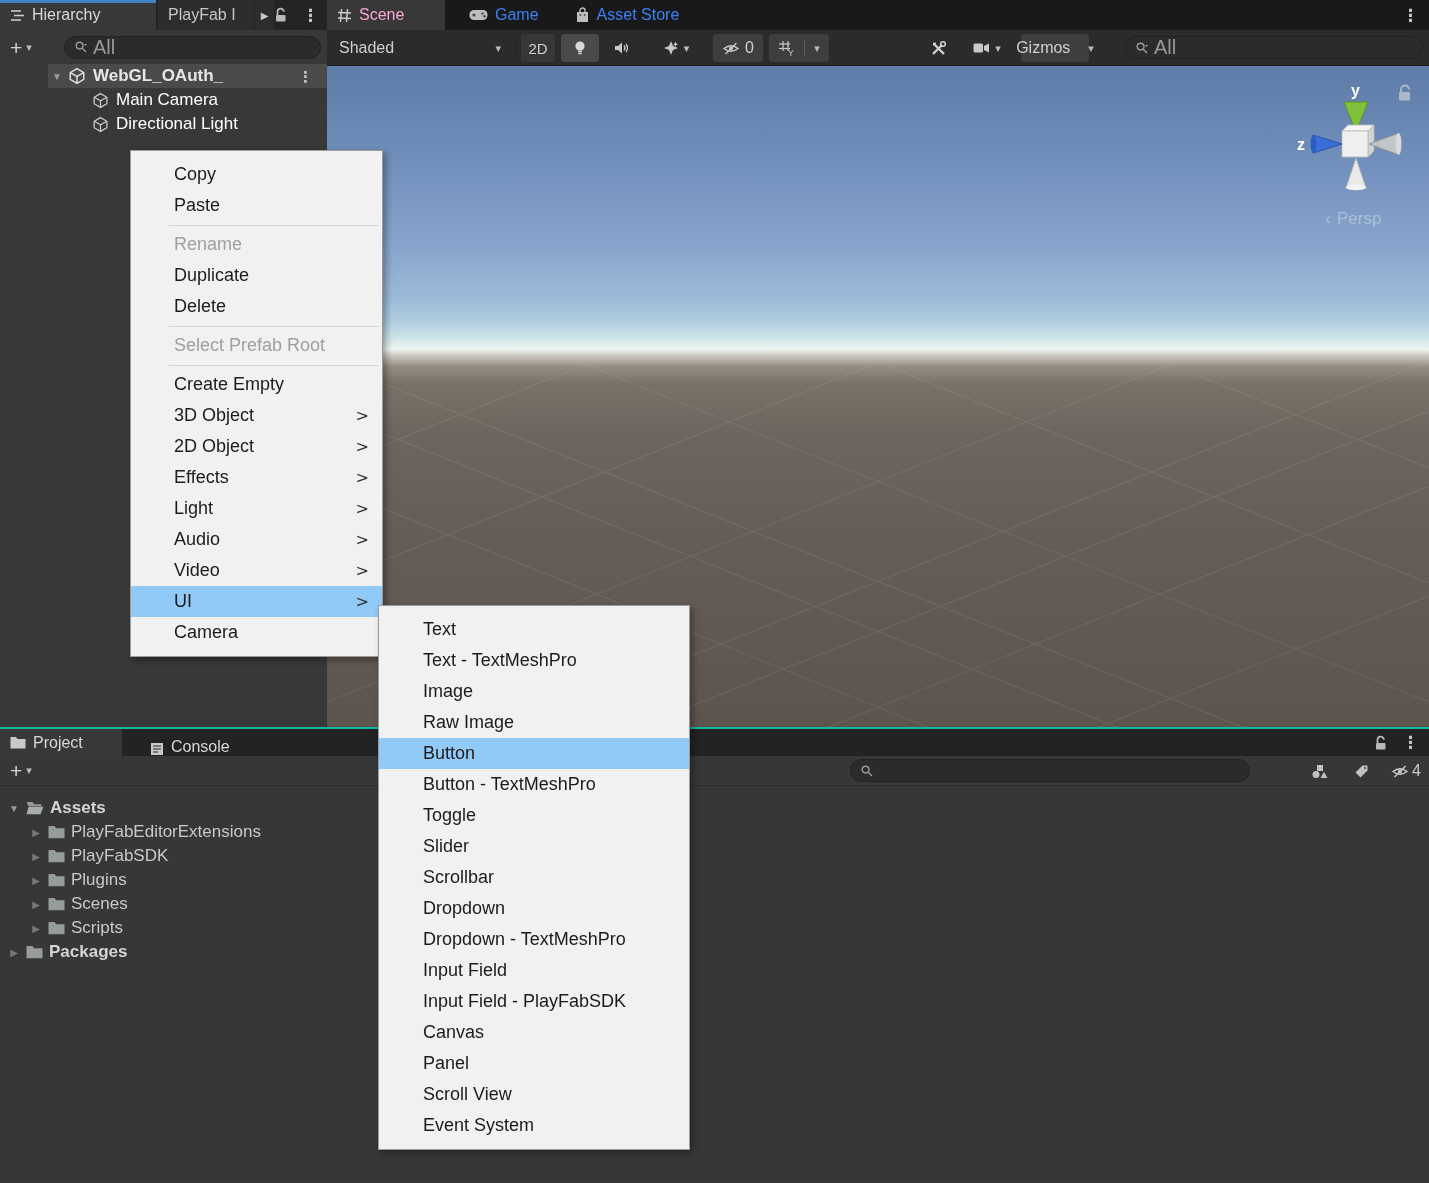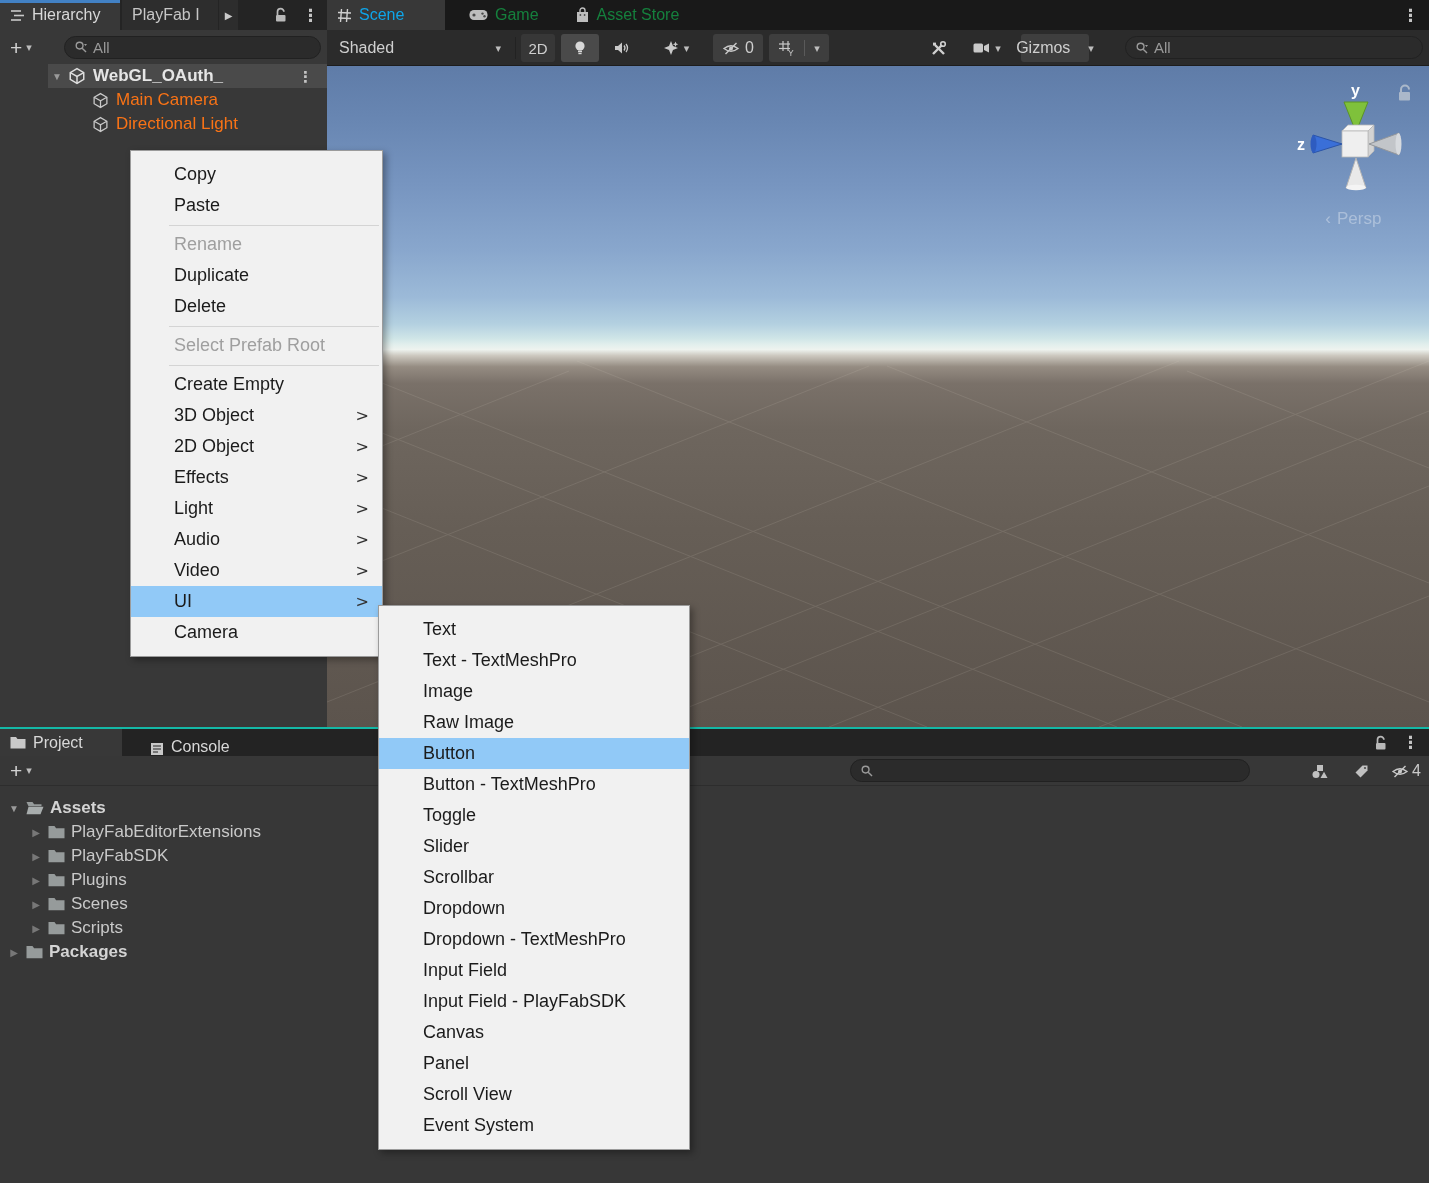--- a/index.html
+++ b/index.html
@@ -18,34 +18,34 @@
   .tab.active{background:#383838;position:relative;}
   .tab.active .accent{position:absolute;left:0;top:0;right:0;height:3px;background:#4281c4;}
   .h-tab-playfab{background:#2d2d2d;color:#c6c6c6;width:96px;margin-left:2px;}
   .tab-overflow{width:20px;background:#2d2d2d;border-left:1px solid #242424;color:#c9c9c9;
       font-size:10px;display:flex;align-items:center;justify-content:center;}
   .h-icons{position:absolute;right:8px;top:0;height:30px;display:flex;align-items:center;gap:14px;}
   .h-toolrow{height:34px;background:#383838;display:flex;align-items:center;padding:0 6px;position:relative;}
   .addbtn{display:flex;align-items:center;gap:4px;color:#d2d2d2;margin-left:4px;}
   .addbtn .plus{font-size:21px;line-height:1;}
   .searchbox{height:23px;background:#2b2b2b;border:1px solid #212121;border-radius:12px;
-      display:flex;align-items:center;padding:0 9px;gap:5px;color:#999;font-size:15px;}
+      display:flex;align-items:center;padding:0 9px;gap:5px;color:#999;font-size:20px;}
   .h-toolrow .searchbox{position:absolute;left:64px;right:6px;}
-  .tree-row{height:24px;display:flex;align-items:center;font-size:17px;color:#f97316;position:relative;}
+  .tree-row{height:24px;display:flex;align-items:center;font-size:17px;color:#ffffff;position:relative;}
   .tree-row .tri{font-size:10px;color:#9a9a9a;width:14px;text-align:center;}
   .scene-row{background:linear-gradient(to right,#383838 0 48px,#4a4a4a 48px);font-weight:bold;color:#e6e6e6;}
   .scene-row .tri{margin-left:50px;}
   .scene-row .kebab{position:absolute;right:14px;font-size:15px;}
   .child-row{padding-left:92px;gap:7px;}
 
   
   #scenepanel{position:absolute;left:327px;top:0;width:1102px;height:727px;background:#242424;}
   .s-tabbar{position:relative;height:30px;background:#191919;display:flex;align-items:stretch;}
-  .s-tabbar .tab{color:#0ea5e9;}
-  .s-tabbar .tab.inactive{color:#15803d;}
+  .s-tabbar .tab{color:#f9a8d4;}
+  .s-tabbar .tab.inactive{color:#3b82f6;}
   .s-kebab{position:absolute;right:10px;top:7px;}
   #stoolbar{position:relative;height:36px;background:#2b2b2b;border-bottom:1px solid #1d1d1d;}
   .tbtn{position:absolute;top:4px;height:28px;border-radius:3px;display:flex;align-items:center;
         justify-content:center;color:#cfcfcf;font-size:15px;gap:5px;background:#373737;}
   .tbtn.flat{background:transparent;}
   .tbtn.active{background:#4a4a4a;}
   .tbtn.group{background:#3e3e3e;}
   .vline{width:1px;height:16px;background:#5a5a5a;margin:0 4px;}
   .tb-sep{position:absolute;top:7px;width:1px;height:22px;background:#222;}
   #viewport{position:absolute;left:0;top:66px;width:1102px;height:661px;
@@ -95,21 +95,21 @@
   .menu-item.separator::after{content:"";position:absolute;left:38px;right:3px;top:4px;
                               border-top:1px solid #d4d4d4;}
 </style>
 </head>
 <body>
 
 <div id="app">
 
   <div id="hierarchy">
     <div class="h-tabbar">
-      <div class="tab active" style="width:120px;">
+      <div class="tab active" style="width:156px;">
         <span class="accent"></span>
         <svg class="ico" width="15" height="15" viewBox="0 0 15 15">
             <g stroke="#c9c9c9" stroke-width="1.6">
               <line x1="1" y1="3" x2="11" y2="3"></line>
               <line x1="4" y1="7.5" x2="14" y2="7.5"></line>
               <line x1="1" y1="12" x2="11" y2="12"></line>
             </g>
           </svg>
         <span>Hierarchy</span>
       </div>

